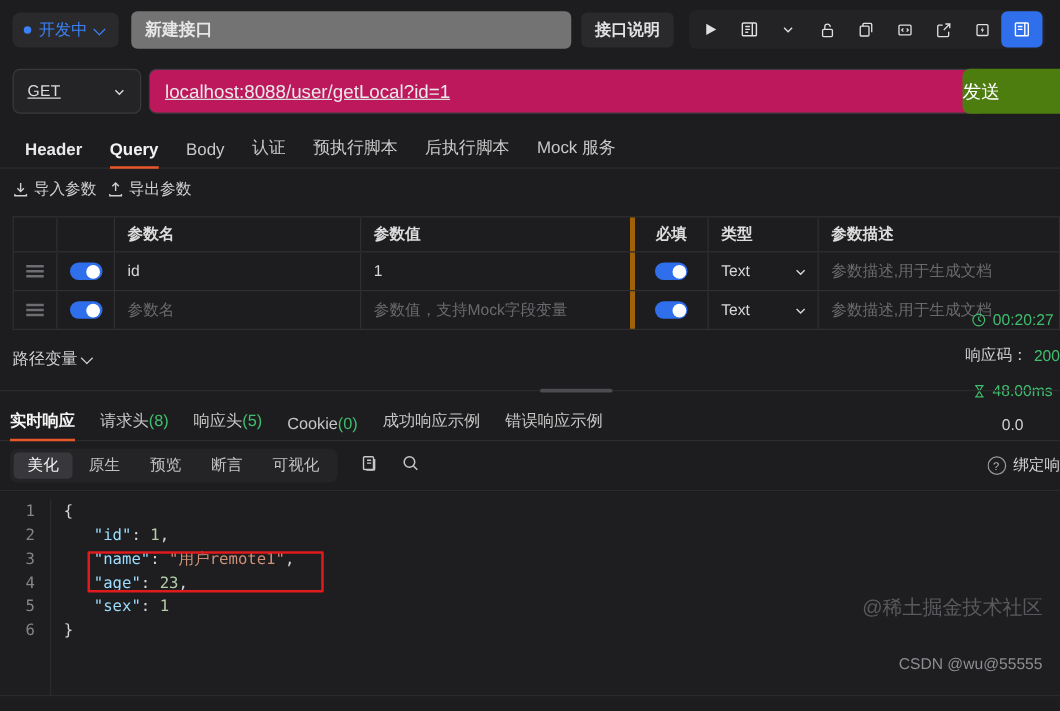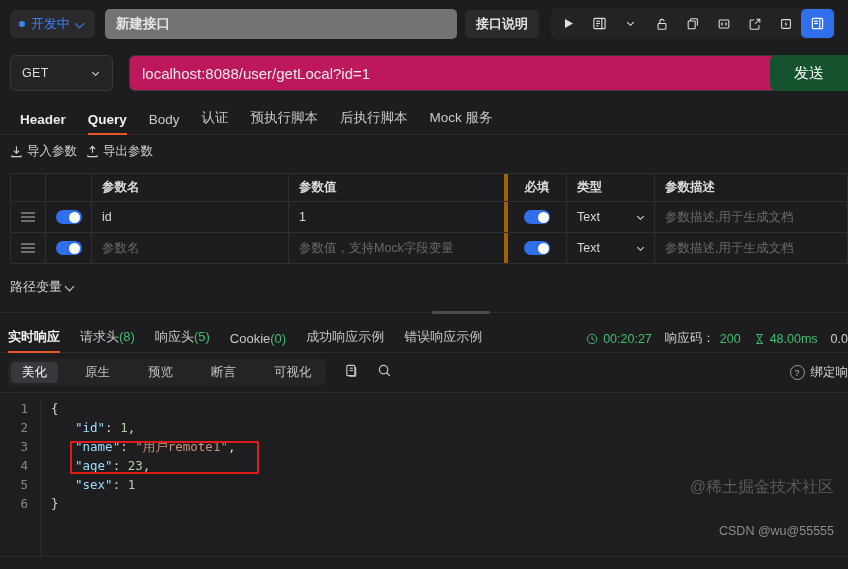--- a/index.html
+++ b/index.html
@@ -116,21 +116,22 @@
   }
   .ibtn svg { display: block; }
 
   
   .urlrow {
     height: 52px;
     min-height: 52px;
     display: flex;
     align-items: center;
     padding: 0 0 0 10px;
-    gap: 16px;
+    gap: 6px;
+    text-decoration: underline;
   }
   .method {
     width: 103px;
     height: 36px;
     background: #242427;
     border: 1px solid #3a3a3e;
     border-radius: 6px;
     display: flex;
     align-items: center;
     justify-content: space-between;
@@ -153,25 +154,24 @@
     font-size: 15px;
     color: #eaeaea;
     box-sizing: border-box;
     max-width: 670px;
   }
   .send-btn {
     position: absolute;
     right: 0px;
     width: 78px;
     height: 36px;
-    background: #14532d;
+    background: #4d7c0f;
     border-radius: 6px 0 0 6px;
     display: flex;
     align-items: center;
-    justify-content: center;
     color: #fff;
     font-size: 15px;
     cursor: pointer;
     overflow: hidden;
   }
 
   
   .rtabs {
     height: 35px;
     display: flex;
@@ -295,41 +295,42 @@
     margin-left: auto;
     display: flex;
     align-items: center;
     gap: 13px;
     padding-bottom: 5px;
     padding-right: 0px;
     font-size: 12.5px;
     color: #3fbf6e;
     white-space: nowrap;
     overflow: hidden;
+    flex-direction: column;
   }
   .meta .lbl { color: #d0d0d0; }
   .meta .unit { display:flex; align-items:center; gap:5px;}
 
   
   .viewer-row {
     height: 39px;
     display: flex;
     align-items: center;
     padding-left: 8px;
     gap: 0px;
     border-bottom: 1px solid #2a2a2d;
   }
   .vtabs {
     display: flex;
     align-items: center;
     background: #242427;
     border-radius: 6px;
     height: 27px;
     padding: 0 3px;
-    gap: 16px;
+    gap: 2px;
   }
   .vtab {
     padding: 0 11px;
     height: 21px;
     line-height: 21px;
     font-size: 12.5px;
     color: #c2c2c2;
     border-radius: 4px;
     cursor: pointer;
   }

